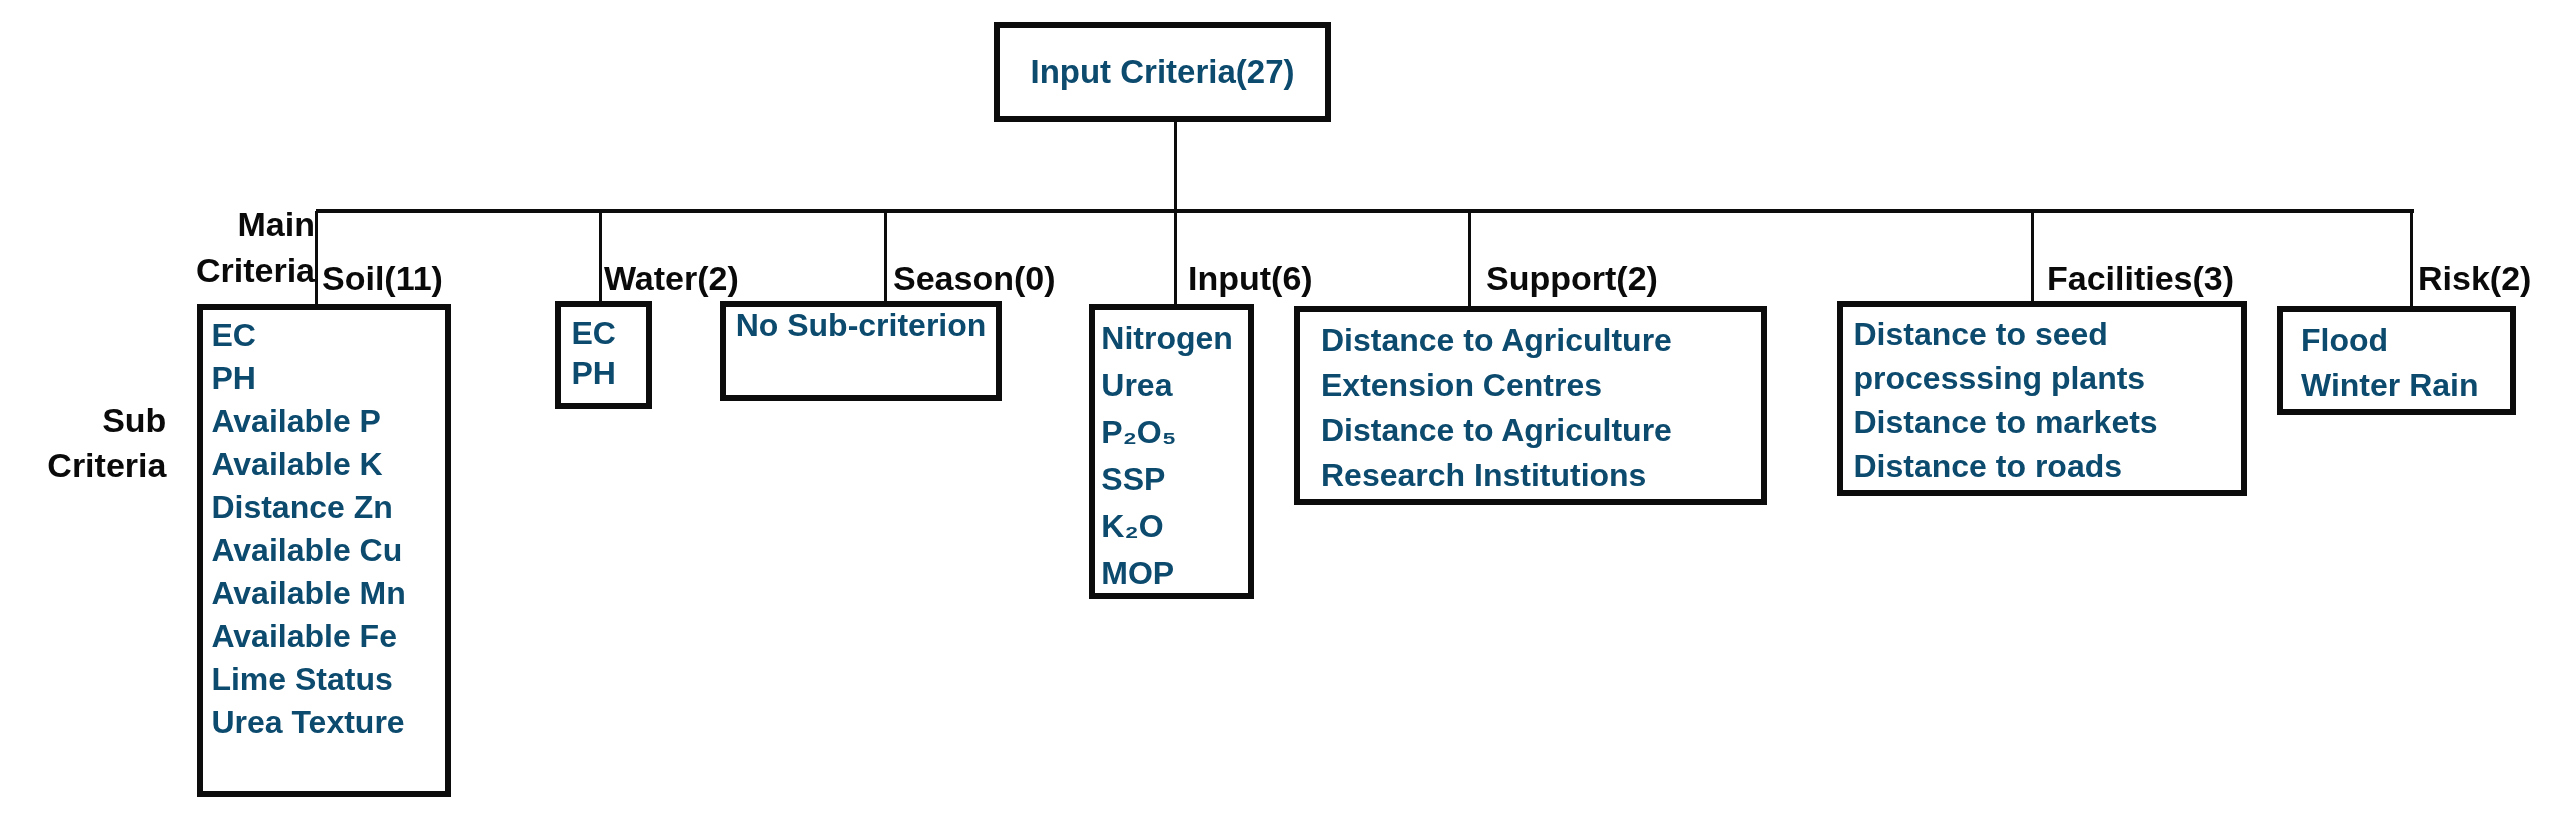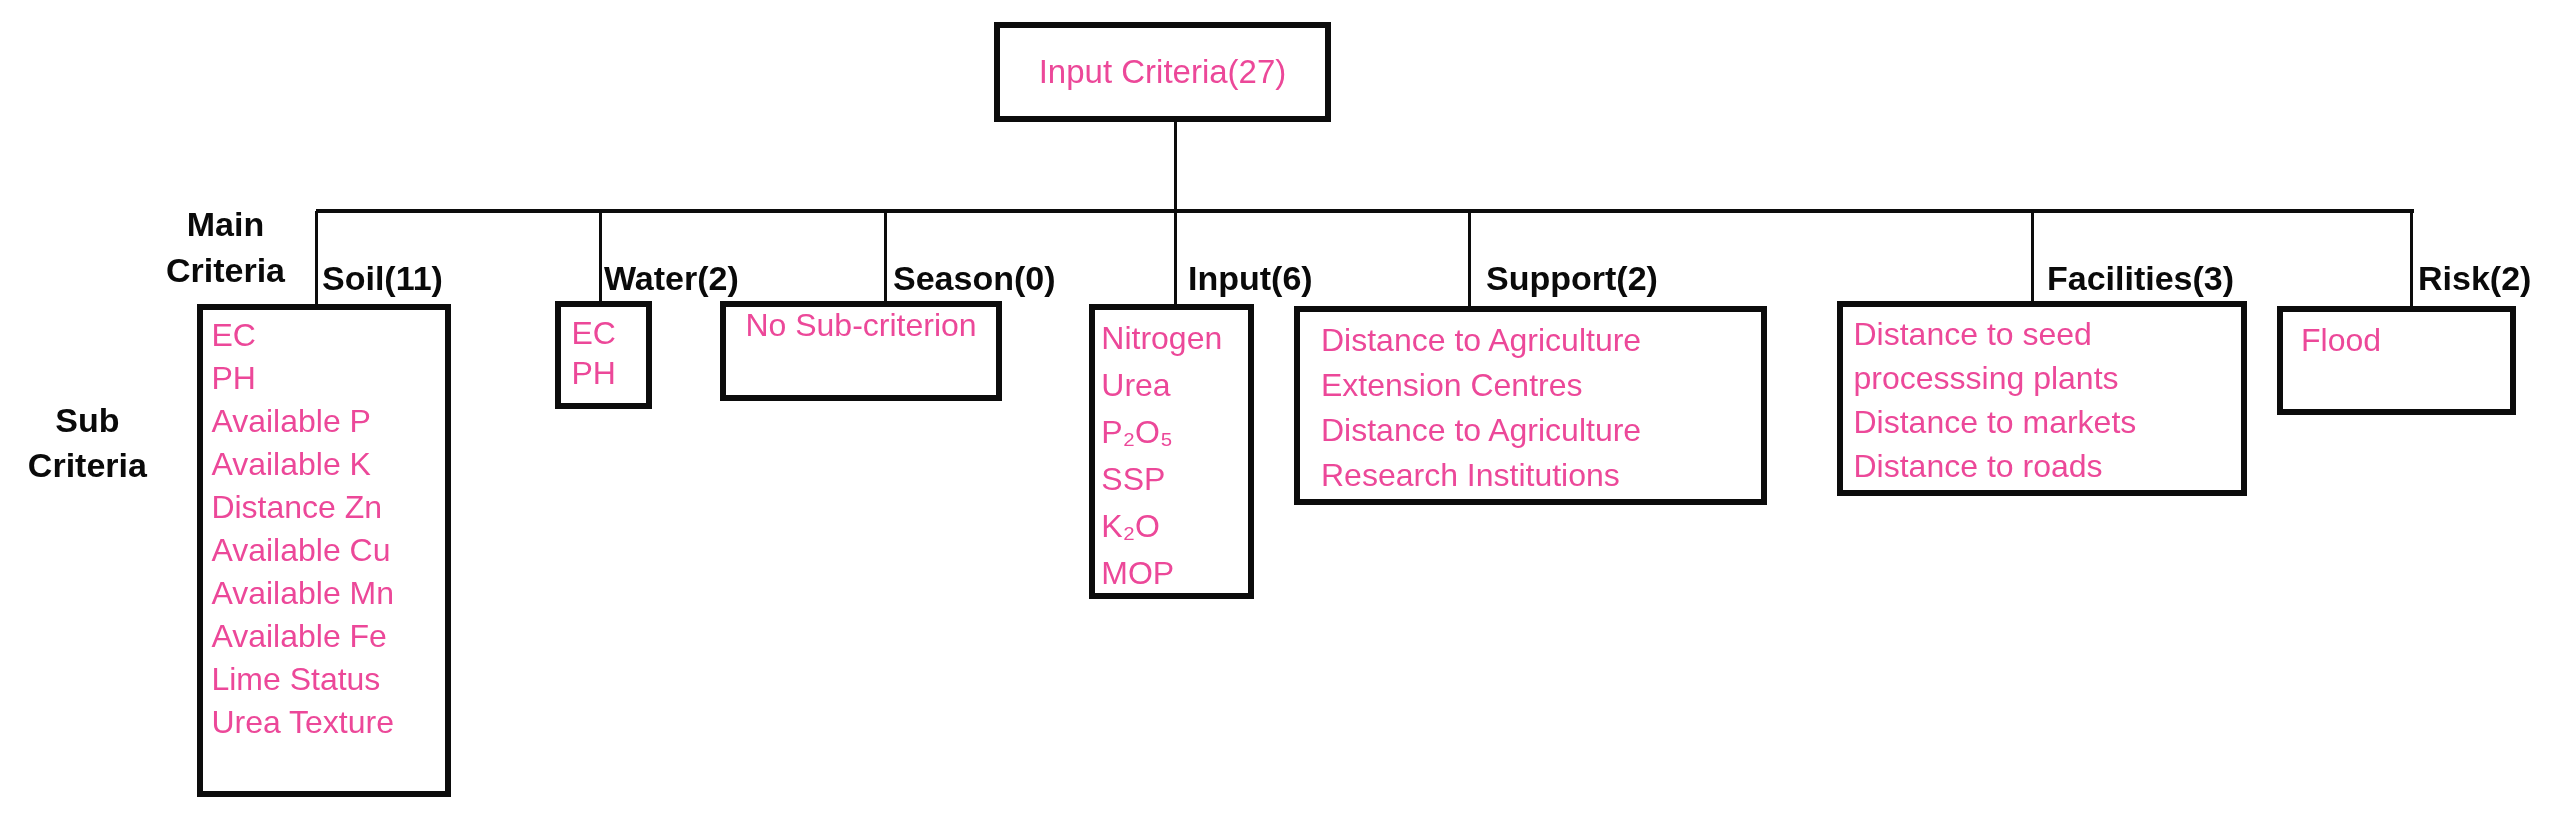--- a/index.html
+++ b/index.html
@@ -8,28 +8,28 @@
     font-family:"Liberation Sans","DejaVu Sans",sans-serif;
     color:#0a0a0a;overflow:hidden;
   }
   .abs{position:absolute;box-sizing:border-box;}
   
   .hline{background:#0c0c0c;height:3.7px;}
   .vline{background:#0c0c0c;width:2.6px;}
   
   .node{
     border:6.3px solid #0c0c0c;background:#ffffff;
-    font-weight:normal;font-size:32px;color:#ec4899;
+    font-weight:bold;font-size:32px;color:#0c4a6e;
   }
   .node .li{white-space:nowrap;}
   
   #root-box{left:994px;top:22px;width:337px;height:100px;
     display:flex;align-items:center;justify-content:center;font-size:33px;}
   
-  .side-label{font-weight:bold;font-size:34px;text-align:center;line-height:46px;}
+  .side-label{font-weight:bold;font-size:34px;text-align:right;line-height:46px;}
   #main-criteria-label{left:136px;top:201px;width:179px;}
   #sub-criteria-label{left:8.4px;top:398px;width:158px;line-height:45px;}
   
   .blabel{font-weight:bold;font-size:34px;white-space:nowrap;top:260px;line-height:37px;}
   #label-soil{left:322px;}
   #label-water{left:604px;}
   #label-season{left:893px;}
   #label-input{left:1188px;}
   #label-support{left:1486px;}
   #label-facilities{left:2047px;}
@@ -134,14 +134,15 @@
 
 <div class="abs node" id="box-facilities">
   <div class="li">Distance to seed</div>
   <div class="li">processsing plants</div>
   <div class="li">Distance to markets</div>
   <div class="li">Distance to roads</div>
 </div>
 
 <div class="abs node" id="box-risk">
   <div class="li">Flood</div>
+  <div class="li">Winter Rain</div>
 </div>
 
 
 </body></html>

